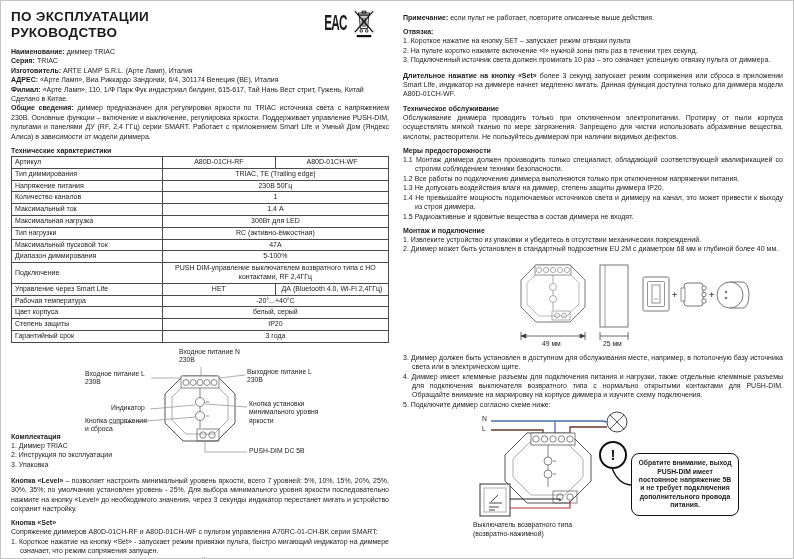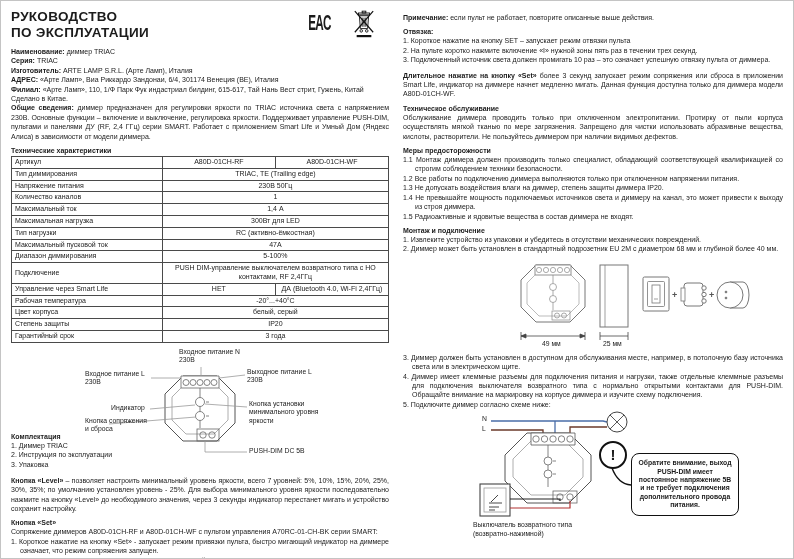--- a/index.html
+++ b/index.html
@@ -4,21 +4,21 @@
 <style>
   html,body{margin:0;padding:0;background:#e8e8e8;}
   .page{position:relative;width:794px;height:559px;margin:0 auto;background:#fff;
         border:1px solid #c4c4c4;box-sizing:border-box;display:flex;gap:14px;
         padding:8px 10px;overflow:hidden;font-family:"Liberation Sans",sans-serif;color:#1b1b1b;}
   .col{min-width:0;}
   .col-left{width:378px;flex:none;}
   .col-right{flex:1;}
   .hdr{display:flex;justify-content:space-between;align-items:flex-start;margin-bottom:6px;}
   .title{font-size:13.5px;font-weight:bold;line-height:16px;letter-spacing:.3px;}
-  .marks{display:flex;align-items:flex-start;gap:22px;padding-right:14px;}
+  .marks{display:flex;align-items:flex-start;gap:6px;padding-right:14px;}
   .eac{font-weight:800;font-size:15px;transform:scale(.78,1.5);transform-origin:top right;letter-spacing:-1px;}
   .t{font-size:7px;line-height:9.4px;margin:0;text-align:justify;}
   .tl{text-align:left;}
   .h{font-size:7px;font-weight:bold;margin:6px 0 1px;}
   .step{font-size:7px;line-height:9.4px;margin:0;padding-left:9px;text-indent:-9px;text-align:justify;}
   .step2{padding-left:12px;text-indent:-12px;}
   table.specs{width:100%;border-collapse:collapse;table-layout:fixed;margin-top:2px;}
   table.specs td{border:1px solid #4a4a4a;font-size:7px;line-height:8.8px;padding:1px 3px;vertical-align:middle;}
   table.specs td.c{text-align:center;}
   table.specs col.n{width:40%;} table.specs col.v{width:30%;}
@@ -32,22 +32,22 @@
   .plus{position:absolute;font-size:9px;font-weight:bold;color:#555;}
 </style>
 </head>
 <body>
 
 <div class="page">
 
   <div class="col col-left">
     <div class="hdr">
       <div class="title">
+        <div>ПО ЭКСПЛУАТАЦИИ</div>
         <div>РУКОВОДСТВО</div>
-        <div>ПО ЭКСПЛУАТАЦИИ</div>
       </div>
       <div class="marks">
         <div class="eac">EAC</div>
         <svg width="22" height="30" viewBox="0 0 24 32">
           <g fill="none" stroke="#111" stroke-width="1">
             <rect x="10" y="2" width="4" height="2"></rect>
             <rect x="6" y="4" width="12" height="2"></rect>
             <path d="M7 7 L17 7 L16 21 L8 21 Z"></path>
             <line x1="10" y1="9" x2="10" y2="19"></line>
             <line x1="12" y1="9" x2="12" y2="19"></line>

